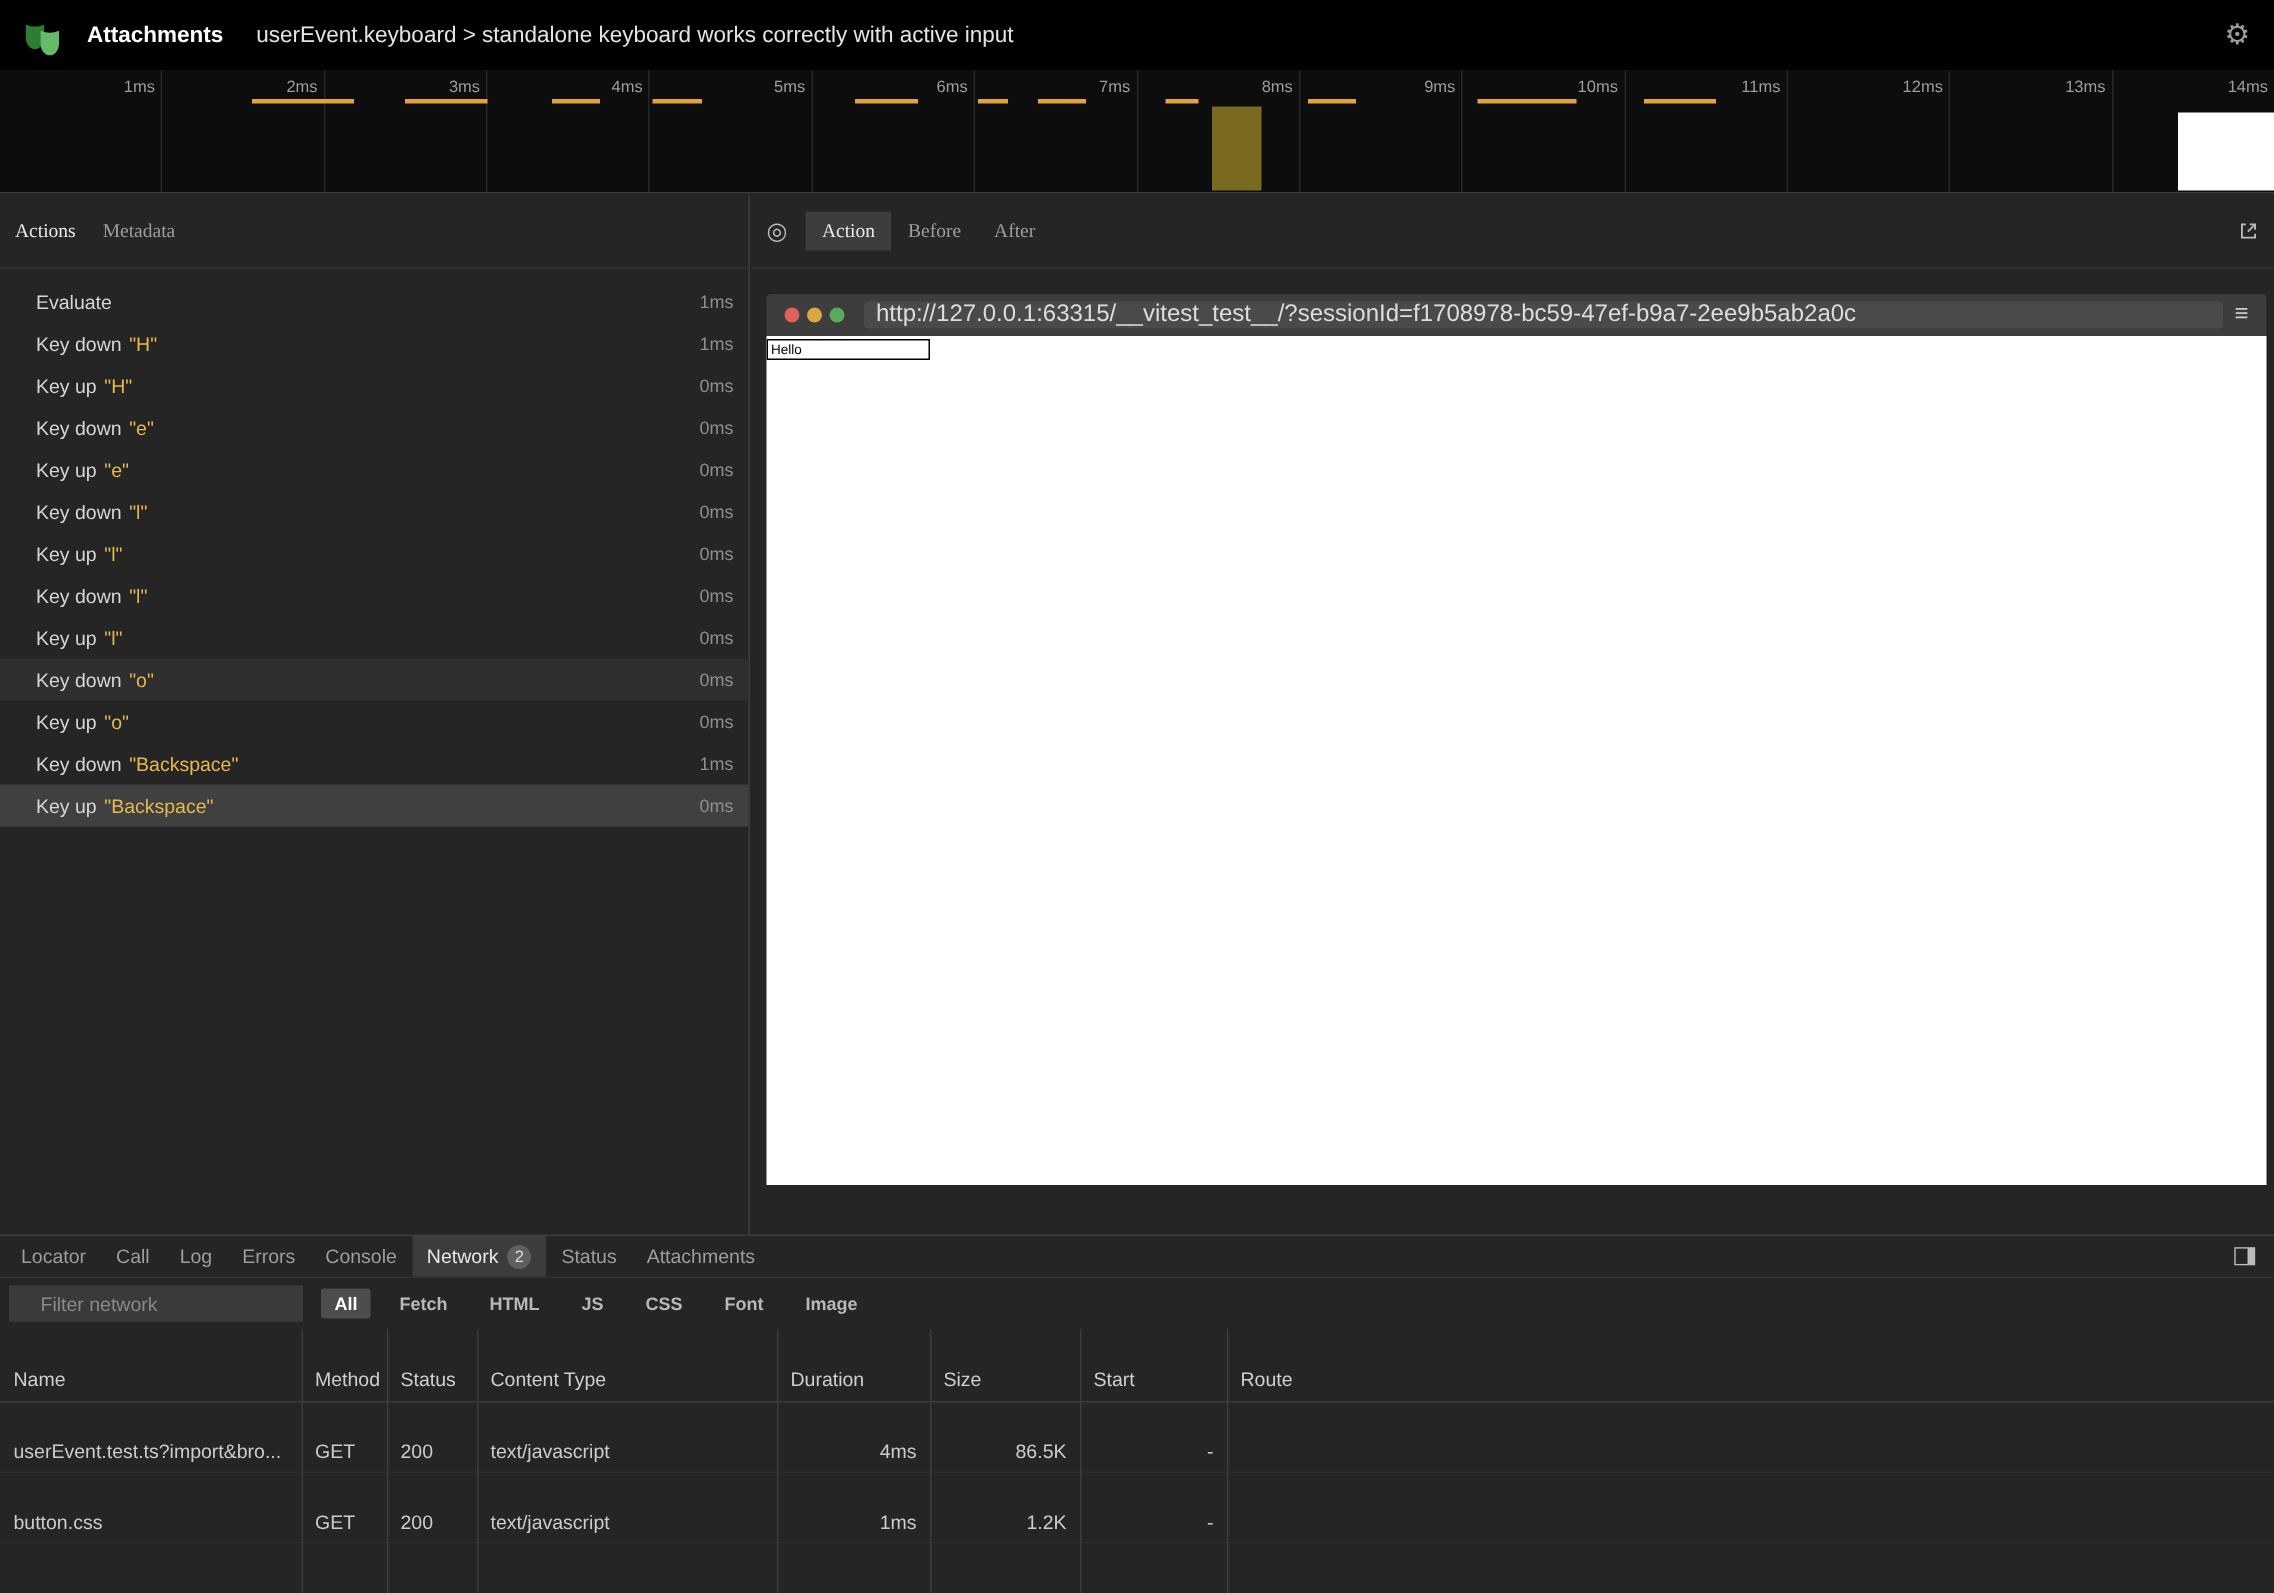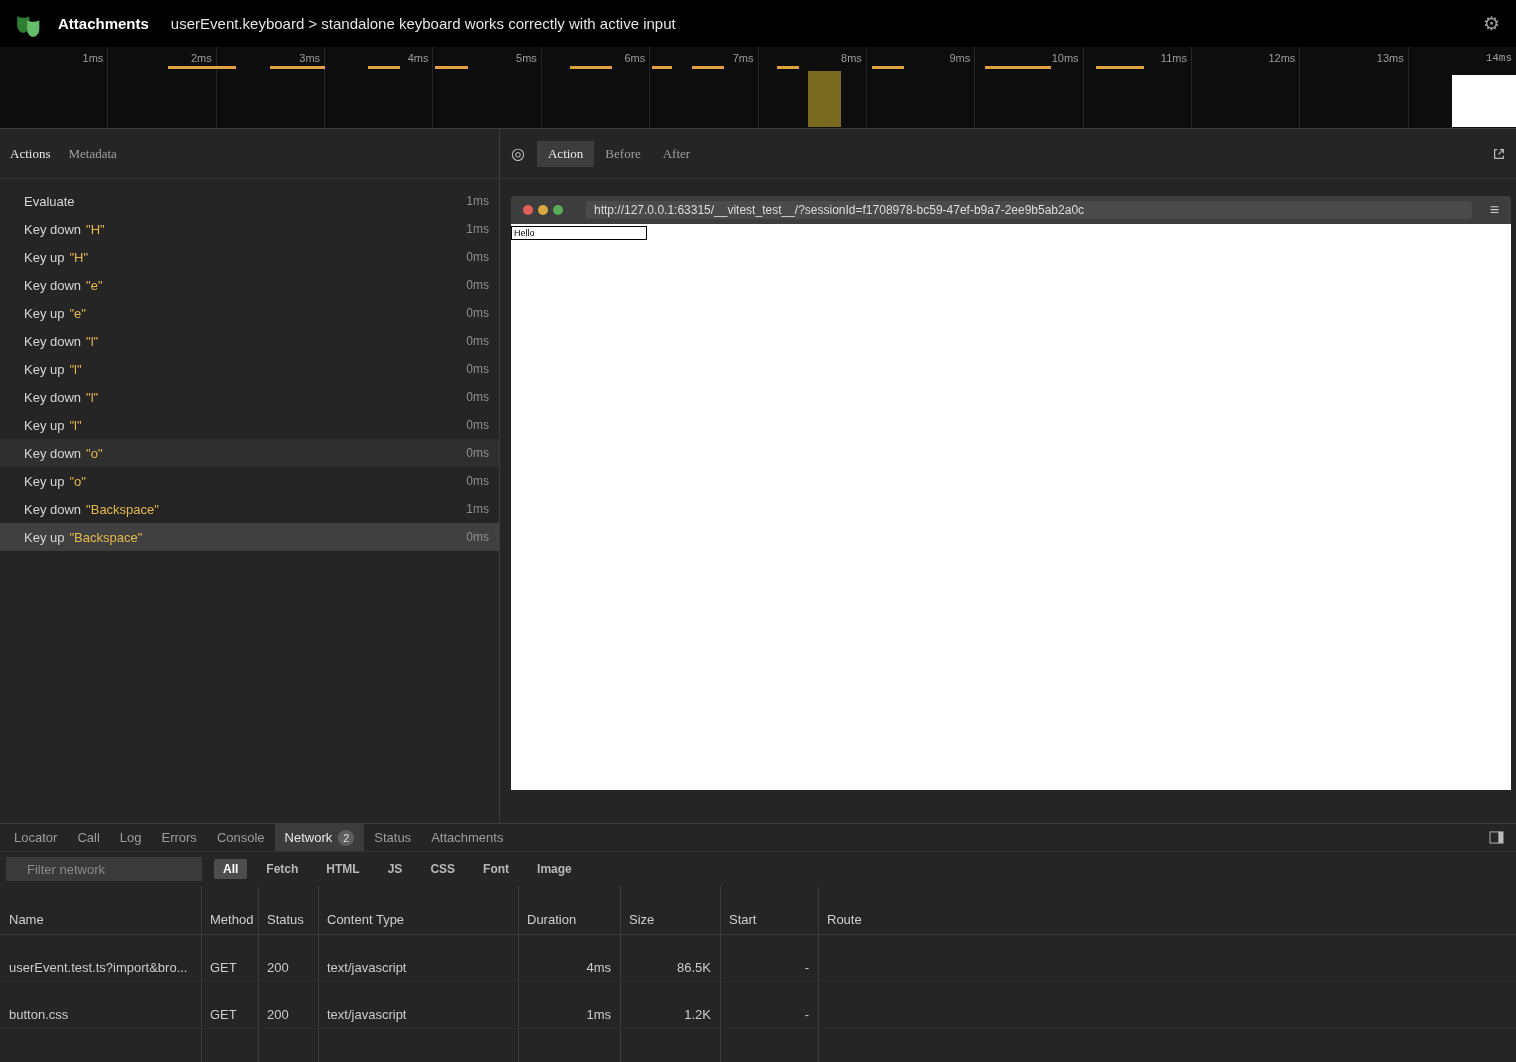--- a/index.html
+++ b/index.html
@@ -12,21 +12,21 @@
   .logo { display:flex; align-items:center; margin-right:14px; }
   .app-name { font-weight:bold; font-size:15px; color:#fff; }
   .trace-title { font-size:15px; color:#e4e4e4; margin-left:22px; }
   .gear { margin-left:auto; color:#9d9d9d; font-size:19px; cursor:pointer; line-height:1; }
 
   
   .timeline { position:absolute; left:0; top:47px; width:1516px; height:82px;
     background:#0d0d0d; border-bottom:1px solid #3c3c3c; }
   .tl-cols { display:flex; height:100%; }
   .tl-col { flex:1; border-right:1px solid #262626; display:flex; justify-content:flex-end; align-items:flex-start; }
-  .tl-col:last-child { border-right:none;font-family:Liberation Mono, monospace; }
+  .tl-col:last-child { border-right:none; }
   .tl-label { font-size:11px; color:#9d9d9d; padding:5px 4px 0 0; }
   .tl-mark { position:absolute; top:19px; height:3px; }
   .tl-selection { position:absolute; top:24px; height:56px; }
   .tl-thumb { position:absolute; top:28px; height:52px; background:#fff; }
 
   
   .left-panel { position:absolute; left:0; top:129px; width:500px; height:694px;
     background:#252526; border-right:1px solid #3c3c3c; }
   .right-panel { position:absolute; left:501px; top:129px; width:1015px; height:694px; background:#252526; }
 
@@ -49,26 +49,26 @@
   .rtab { font-size:13px; color:#9d9d9d; padding:5px 11px; cursor:pointer; }
   .rtab.active { background:#3d3d3d; color:#e8e8e8; }
   .external { margin-left:auto; cursor:pointer; display:flex; }
 
   
   .snapshot { position:absolute; left:10px; top:67px; width:1000px; }
   .chrome { height:28px; background:#3d3d3d; display:flex; align-items:center;
     padding:0 12px; border-radius:3px 3px 0 0; }
   .dot { width:10px; height:10px; border-radius:50%; margin-right:5px; flex:0 0 auto; }
   .dot.red { background:#e0605a; } .dot.yellow { background:#d9a940; } .dot.green { background:#5cab5c; }
-  .url-box { flex:1; margin:0 18px; background:#4a4a4a; height:18px; border-radius:3px;
-    display:flex; align-items:center; padding:0 8px; font-size:12px; color:#ddd;
+  .url-box { flex:1; margin:0 8px; background:#4a4a4a; height:18px; border-radius:3px;
+    display:flex; align-items:center; padding:0 8px; font-size:16px; color:#ddd;
     white-space:nowrap; overflow:hidden; }
   .hamburger { color:#ccc; font-size:16px; line-height:1; }
   .page { height:566px; background:#fff; position:relative; }
-  .page-input { position:absolute; left:0px; top:2px; width:136px; height:14px;
+  .page-input { position:absolute; left:0px; top:2px; width:109px; height:14px;
     border:1px solid #000; background:#fff; font-size:9px; padding:0 2px; color:#000;
     font-family:"Liberation Sans", sans-serif; outline:none; }
 
   
   .bottom-panel { position:absolute; left:0; top:823px; width:1516px; height:239px;
     border-top:1px solid #3c3c3c; background:#252526; display:flex; flex-direction:column; }
   .btabs { height:28px; display:flex; align-items:center; padding:0 4px;
     border-bottom:1px solid #333; font-size:13px; flex:0 0 auto; }
   .btabs-list { display:flex; align-items:center; height:100%; }
   .btab { padding:0 10px; height:100%; color:#9d9d9d; display:flex; align-items:center; gap:6px; cursor:pointer;justify-content:flex-end; }

